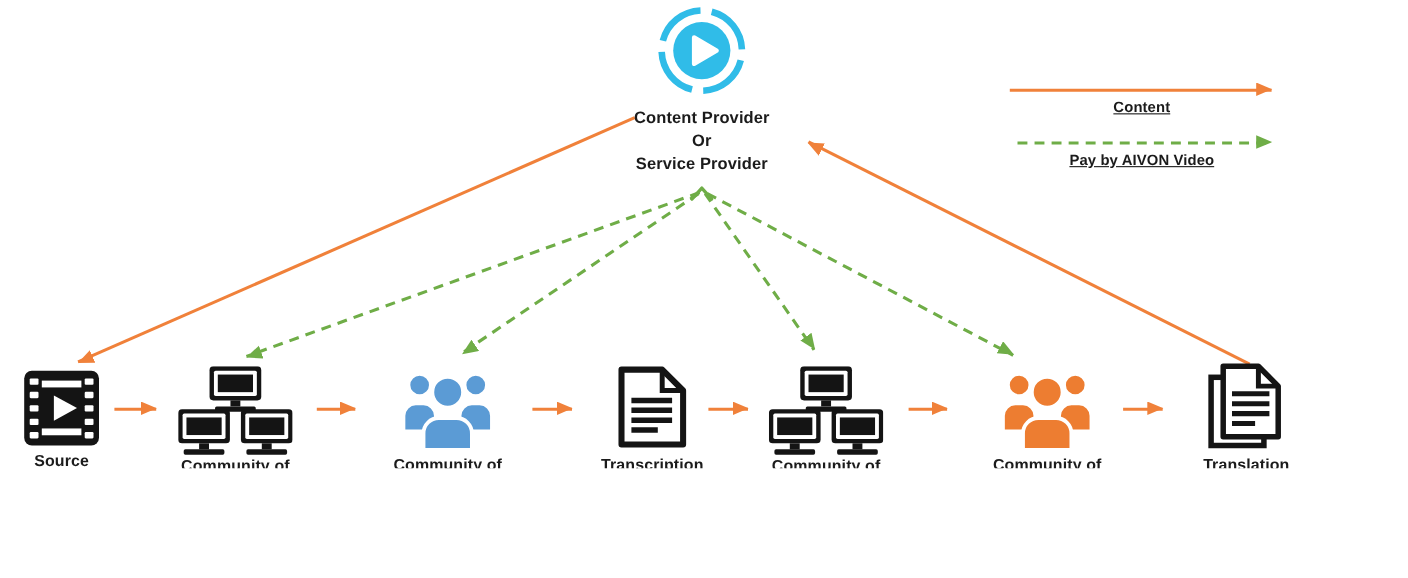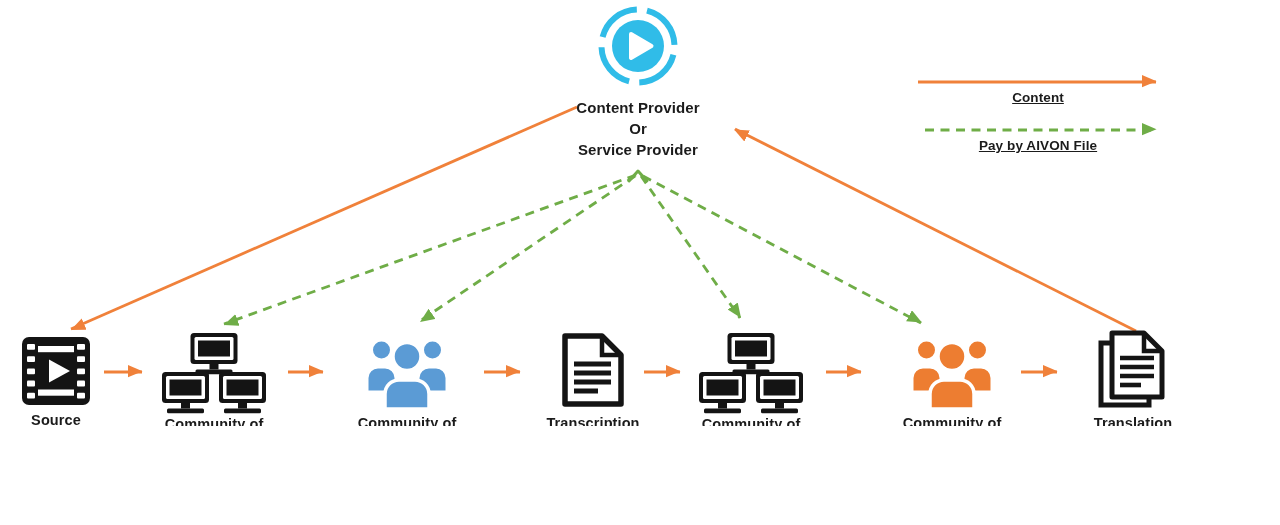--- a/index.html
+++ b/index.html
@@ -63,21 +63,21 @@
   <svg class="icon" style="left:596px;top:4px;" width="84" height="84" viewBox="0 0 84 84">
     <circle cx="42" cy="42" r="36.5" fill="none" stroke="#30BCE8" stroke-width="6" stroke-dasharray="47 10.3" transform="rotate(14 42 42)"></circle>
     <circle cx="42" cy="42" r="26" fill="#30BCE8"></circle>
     <path d="M35,30 L55.5,42 L35,54 Z" fill="#ffffff" stroke="#ffffff" stroke-width="4" stroke-linejoin="round"></path>
   </svg>
   <div class="provider-label" style="left:538px;top:97px;width:200px;">Content Provider
 Or
 Service Provider</div>
 
   <div class="legend-label" style="left:978px;top:90px;width:120px;">Content</div>
-  <div class="legend-label" style="left:948px;top:138px;width:180px;">Pay by AIVON File</div>
+  <div class="legend-label" style="left:948px;top:138px;width:180px;">Pay by AIVON Video</div>
 
   <svg class="icon" style="left:21px;top:336px;" width="70" height="70" viewBox="0 0 70 70">
     <rect x="1" y="1" width="68" height="68" rx="7" fill="#141414"></rect>
     <g fill="#ffffff">
       <rect x="6" y="8" width="8" height="5.8" rx="1"></rect>
         <rect x="6" y="20.2" width="8" height="5.8" rx="1"></rect>
       <rect x="6" y="32.4" width="8" height="5.8" rx="1"></rect>
         <rect x="6" y="44.6" width="8" height="5.8" rx="1"></rect>
       <rect x="6" y="56.8" width="8" height="5.8" rx="1"></rect>
       <rect x="56" y="8" width="8" height="5.8" rx="1"></rect>

